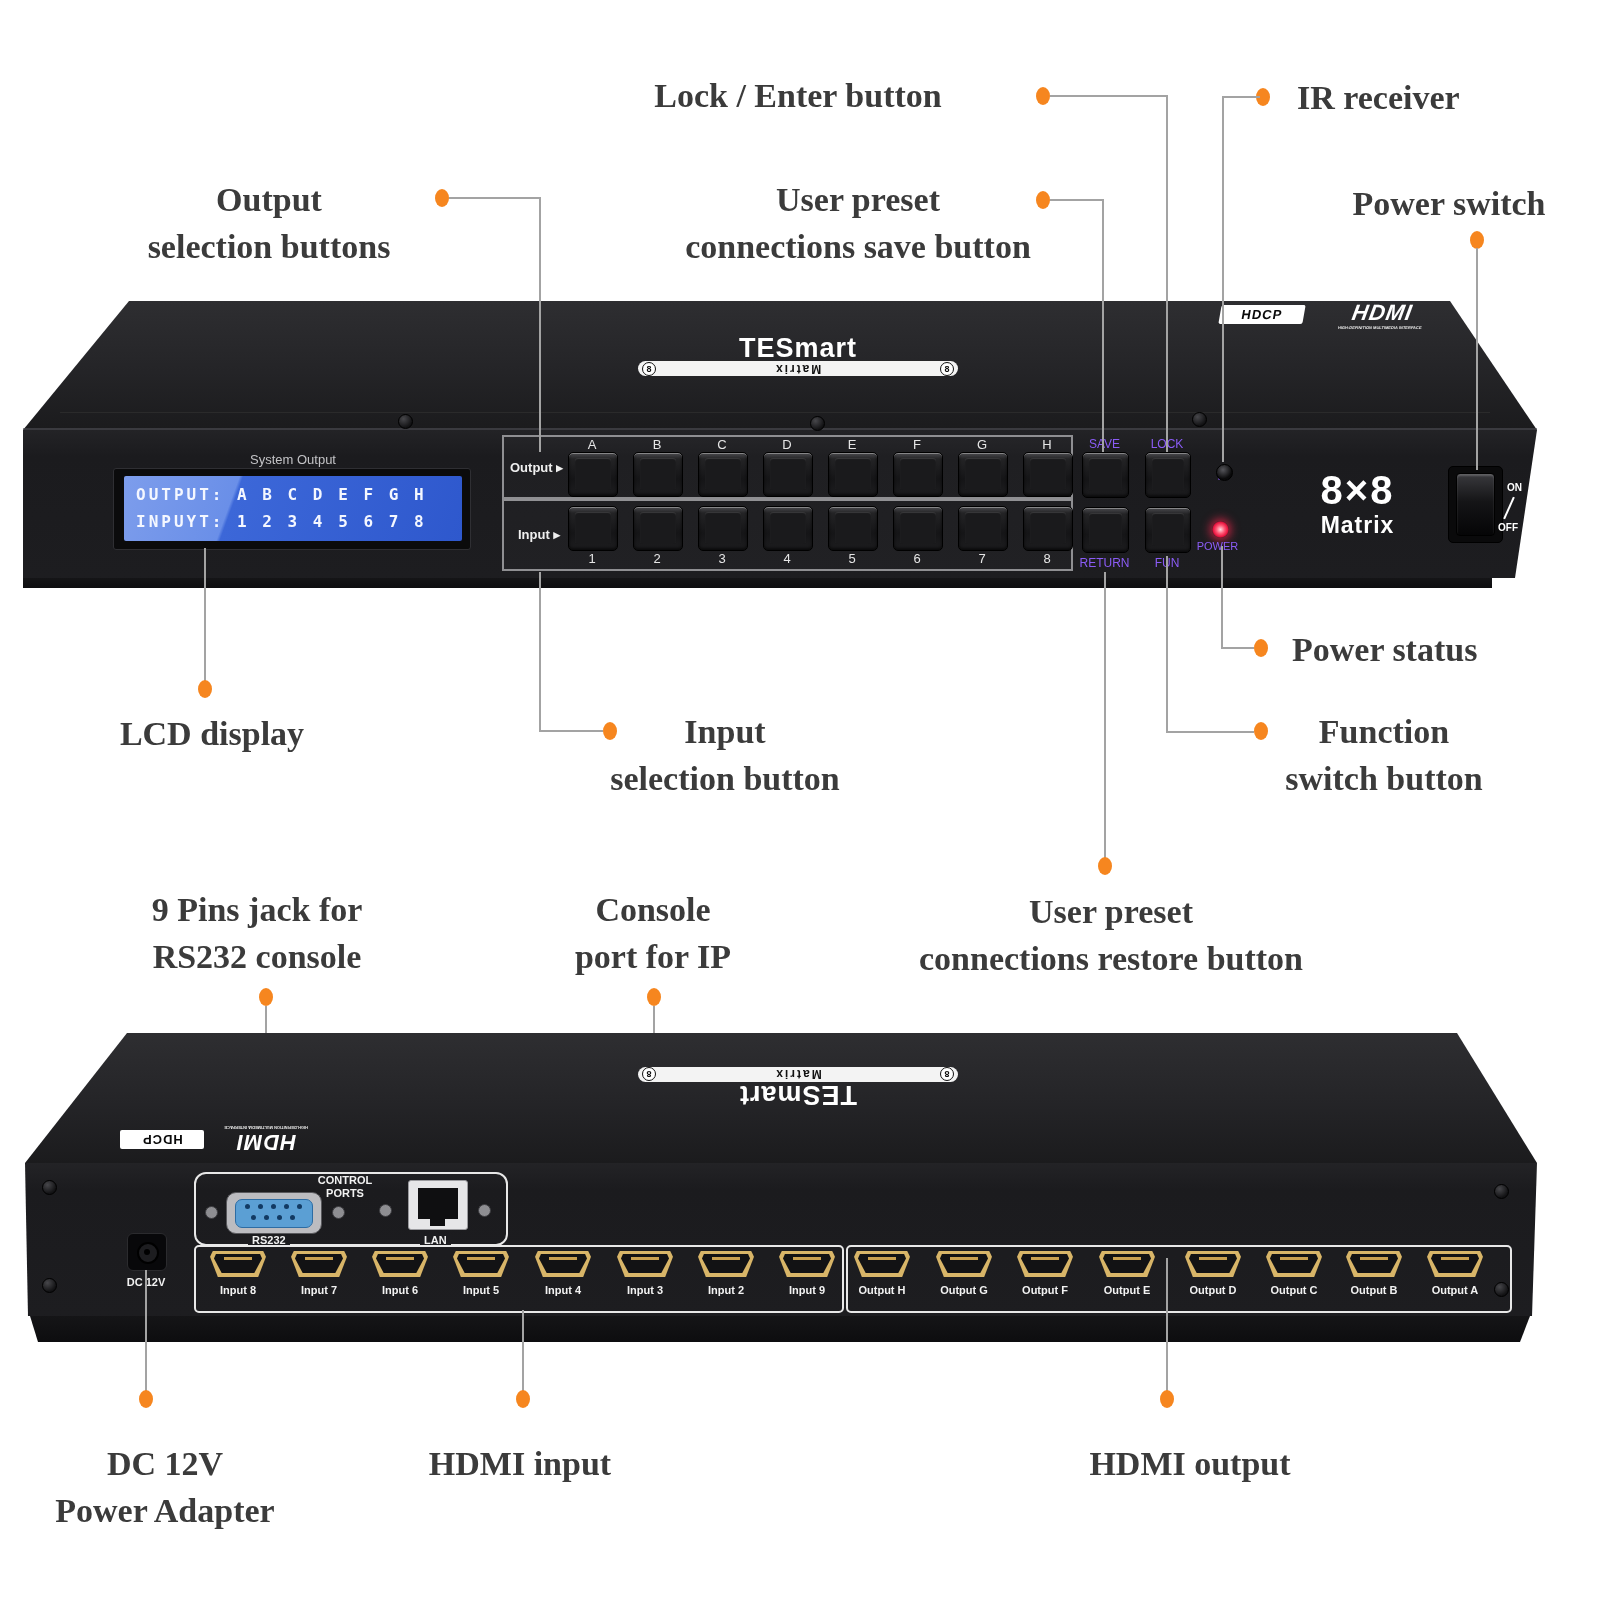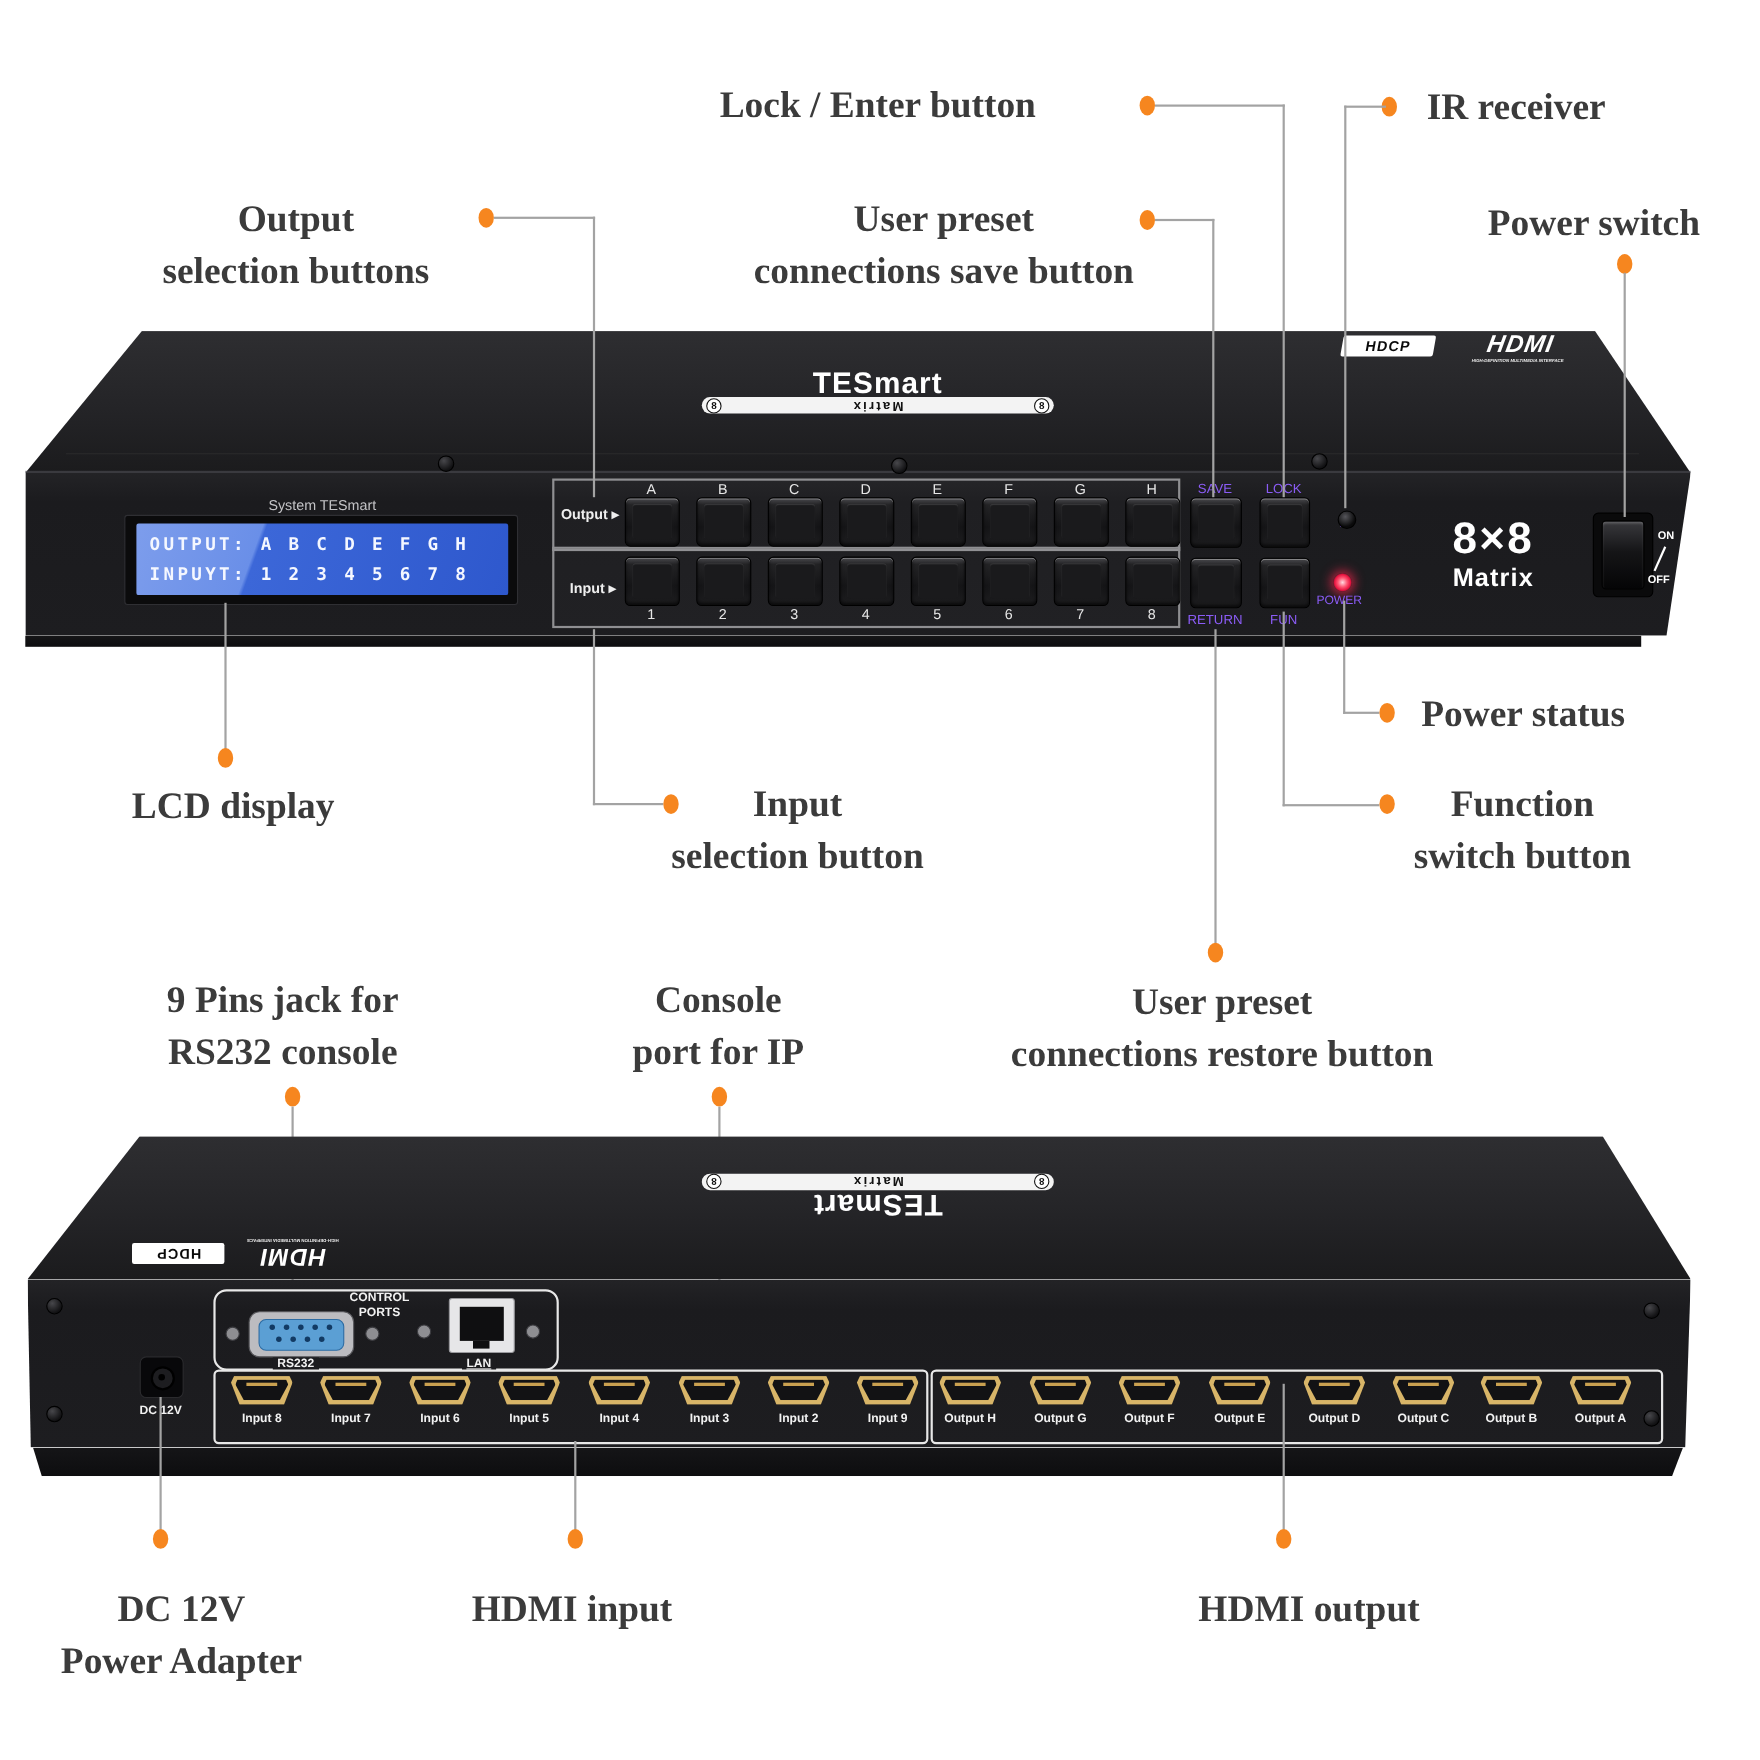--- a/index.html
+++ b/index.html
@@ -109,21 +109,21 @@
       <span class="bartext">Matrix</span>
       <span class="badge">8</span>
     </div>
   </div>
   <div class="hdcp-logo abs" style="left:1220px;top:305px;width:84px;height:19px;line-height:19px;transform:skewX(-10deg);">HDCP</div>
   <div class="hdmi-logo abs" style="left:1318px;top:300px;width:128px;font-size:22px;transform:skewX(-10deg);">
     <span>HDMI</span>
     <div class="hdmi-tag">HIGH-DEFINITION MULTIMEDIA INTERFACE</div>
   </div>
 
-  <div class="ptext" style="left:218px;top:452px;width:150px;font-size:13px;color:#c3c3c6;">System TESmart</div>
+  <div class="ptext" style="left:218px;top:452px;width:150px;font-size:13px;color:#c3c3c6;">System Output</div>
   <div class="lcd-bezel" style="left:113px;top:468px;width:356px;height:80px;"></div>
   <div class="lcd-screen" style="left:124px;top:476px;width:338px;height:65px;"></div>
   <div class="lcd-line" style="left:136px;top:485px;">OUTPUT: A B C D E F G H</div>
   <div class="lcd-line" style="left:136px;top:512px;">INPUYT: 1 2 3 4 5 6 7 8</div>
 
   <div class="gridbox" style="left:502px;top:435px;width:567px;height:62px;"></div>
   <div class="gridbox" style="left:502px;top:497px;width:567px;height:70px;"></div>
   <div class="rowlab" style="left:510px;top:460px;">Output ▸</div>
   <div class="rowlab" style="left:518px;top:527px;">Input ▸</div>
   <div id="front-keys">

